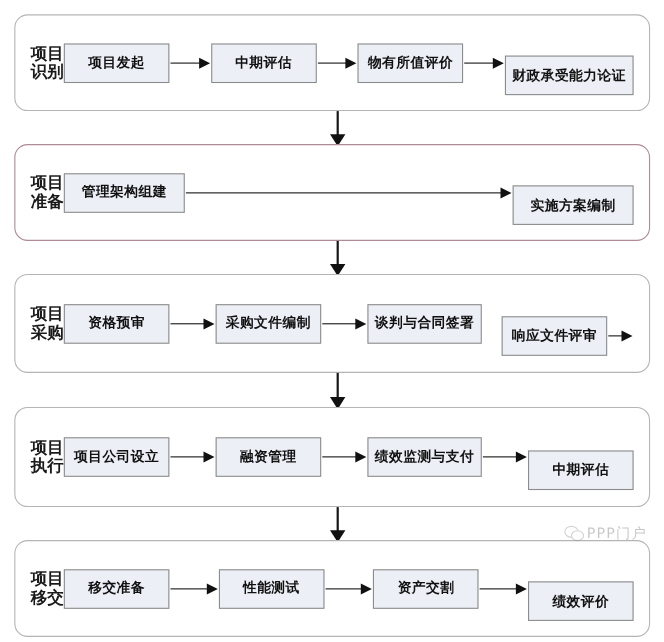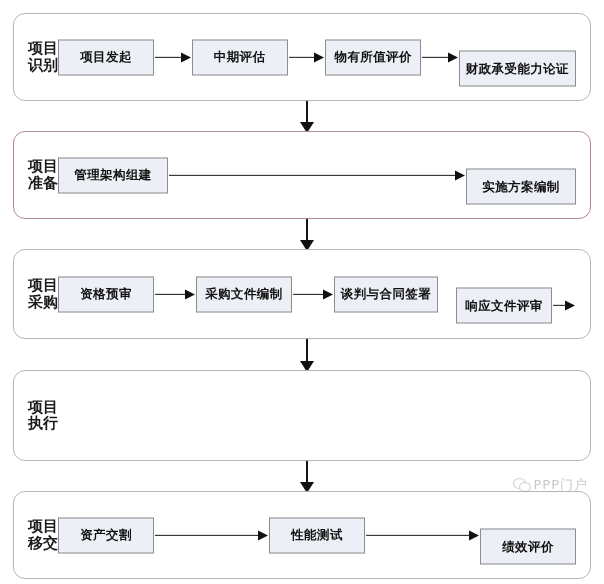--- a/index.html
+++ b/index.html
@@ -275,38 +275,71 @@
         </div>
       </div>
     </div>
     <div class="v-connector" style="top: 339px; height: 33px;">
       <span class="vline" style="height: 23px;"></span>
       <span class="vhead"></span>
     </div>
     <div class="phase-row" style="top: 370px; height: 91px;">
       <div class="stage-label">项目
 执行</div>
+      <div class="steps">
+        <div class="step-wrap">
+          <div class="step-box">项目公司设立</div>
+          <div class="h-connector">
+            <span class="line"></span>
+            <span class="head"></span>
+          </div>
+        </div>
+        <div class="step-wrap">
+          <div class="step-box">融资管理</div>
+          <div class="h-connector">
+            <span class="line"></span>
+            <span class="head"></span>
+          </div>
+        </div>
+        <div class="step-wrap">
+          <div class="step-box">绩效监测与支付</div>
+          <div class="h-connector">
+            <span class="line"></span>
+            <span class="head"></span>
+          </div>
+        </div>
+        <div class="step-wrap">
+          <div class="step-box">中期评估</div>
+        </div>
+      </div>
     </div>
     <div class="v-connector" style="top: 461px; height: 32px;">
       <span class="vline" style="height: 22px;"></span>
       <span class="vhead"></span>
     </div>
     <div class="phase-row" style="top: 491px; height: 88px;">
       <div class="stage-label">项目
 移交</div>
       <div class="steps">
         <div class="step-wrap">
+          <div class="step-box">移交准备</div>
+          <div class="h-connector">
+            <span class="line"></span>
+            <span class="head"></span>
+          </div>
+        </div>
+        <div class="step-wrap">
+          <div class="step-box">性能测试</div>
+          <div class="h-connector">
+            <span class="line"></span>
+            <span class="head"></span>
+          </div>
+        </div>
+        <div class="step-wrap">
           <div class="step-box">资产交割</div>
-          <div class="h-connector">
-            <span class="line"></span>
-            <span class="head"></span>
-          </div>
-        </div>
-        <div class="step-wrap">
-          <div class="step-box">性能测试</div>
           <div class="h-connector">
             <span class="line"></span>
             <span class="head"></span>
           </div>
         </div>
         <div class="step-wrap">
           <div class="step-box">绩效评价</div>
         </div>
       </div>
     </div>

